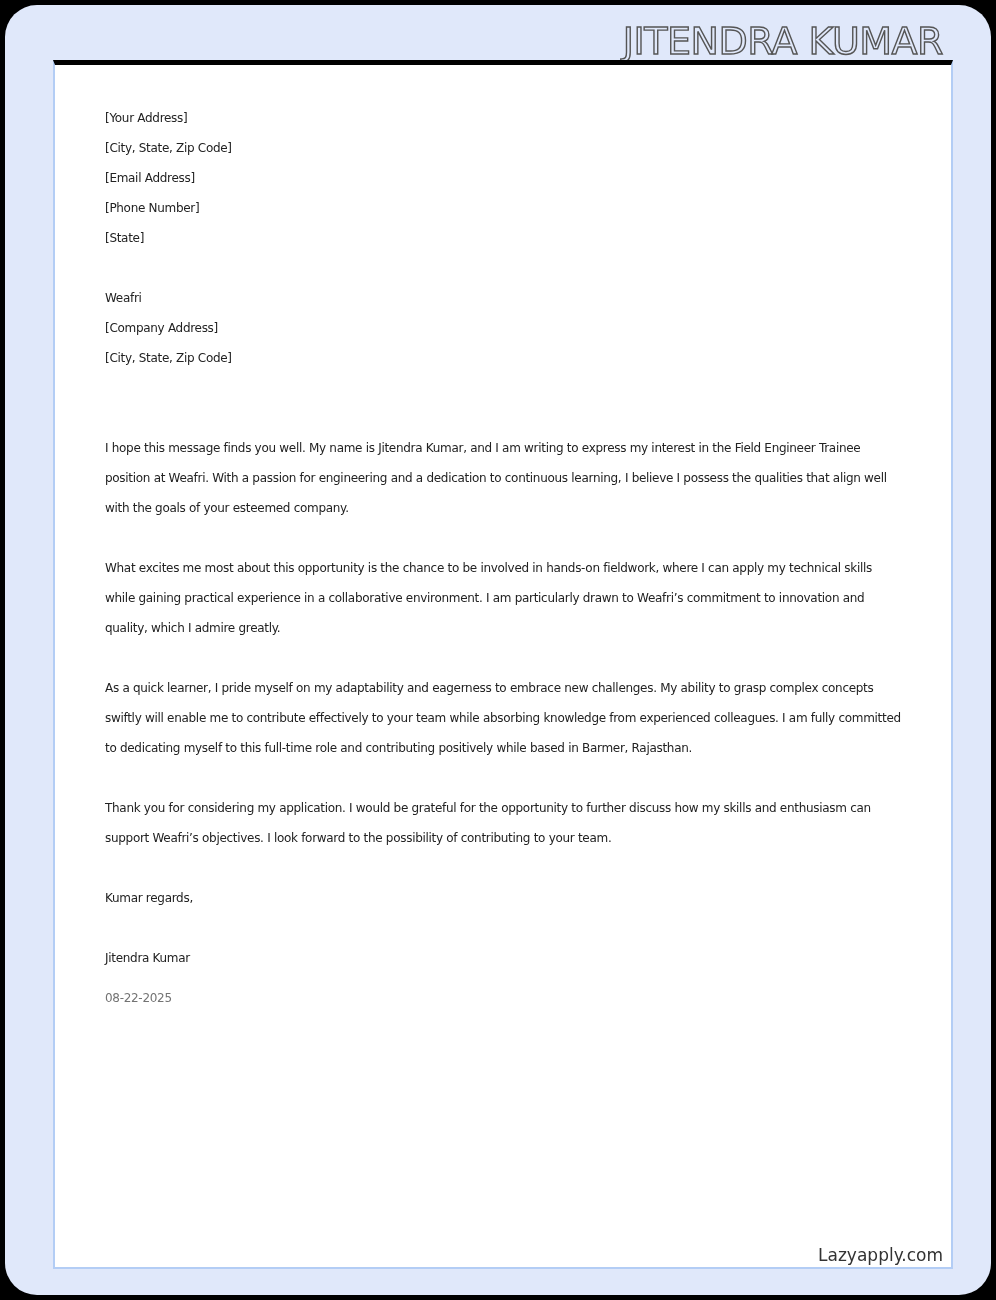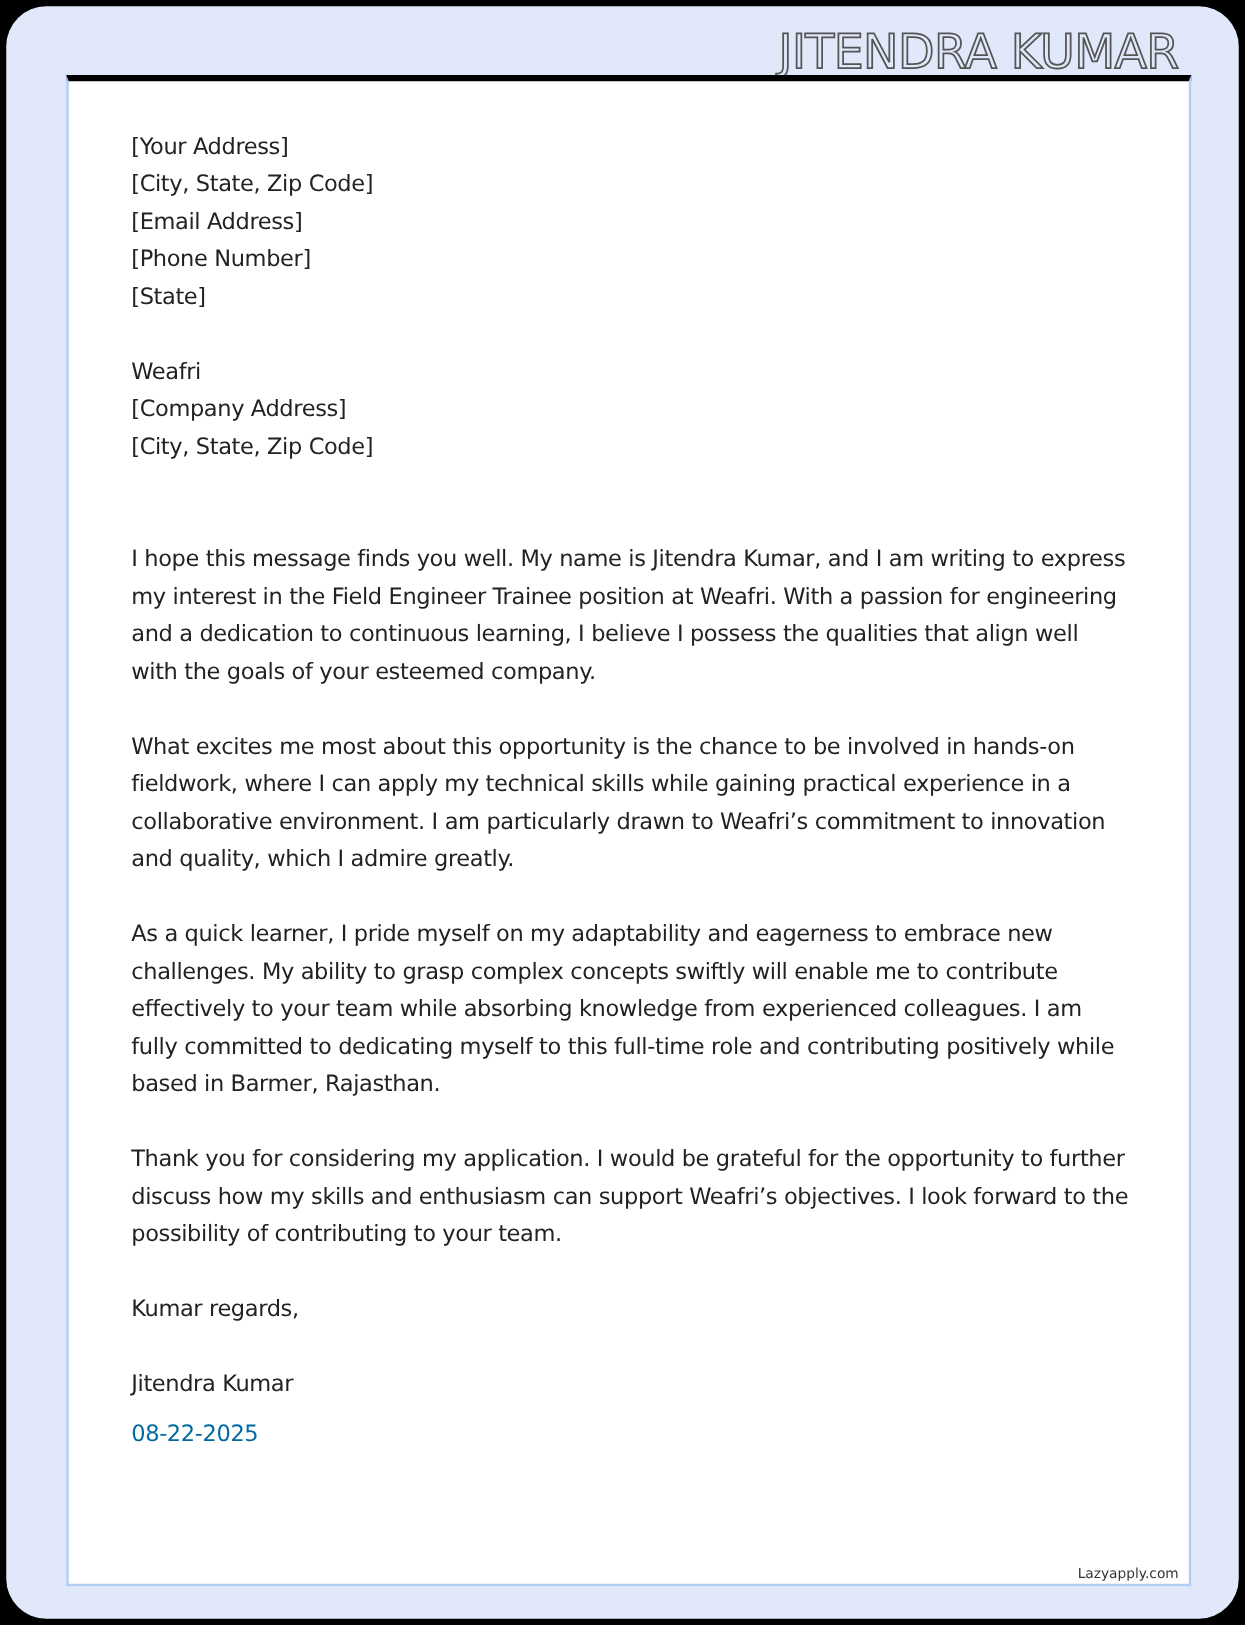--- a/index.html
+++ b/index.html
@@ -26,30 +26,30 @@
       position: absolute; left: 48px; top: 55px; width: 896px; height: 1202px;
       background: #fff;
       border-top: 5px solid #000;
       border-left: 2px solid #b3cdf5;
       border-right: 2px solid #b3cdf5;
       border-bottom: 2px solid #b3cdf5;
     }
     .content {
       position: absolute; left: 50px; top: 38px; width: 800px;
       font-family: "DejaVu Sans", sans-serif;
-      font-size: 18px; line-height: 30px; color: #222;
+      font-size: 12px; line-height: 30px; color: #222;
       letter-spacing: -0.3px;
     }
     .line { display: block; height: 30px; white-space: nowrap; }
     .gap { height: 30px; }
     .para { margin: 0; }
-    .date-link { color: #0369a1; display: block; margin-top: 10px; }
+    .date-link { color: #737373; display: block; margin-top: 10px; }
     .footer-brand {
       position: absolute; right: 8px; bottom: 2px;
-      font-size: 11px; color: #333; font-family: "DejaVu Sans", sans-serif;
+      font-size: 17px; color: #333; font-family: "DejaVu Sans", sans-serif;
     }
   </style>
 </head>
 <body>
 
 <div class="frame">
   <div class="name-title">JITENDRA KUMAR</div>
 
   <div class="page">
     <div class="content">

